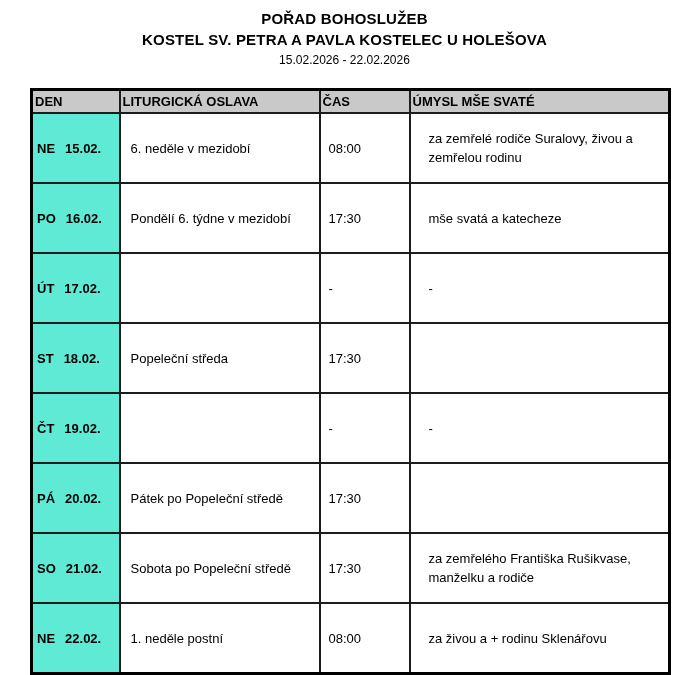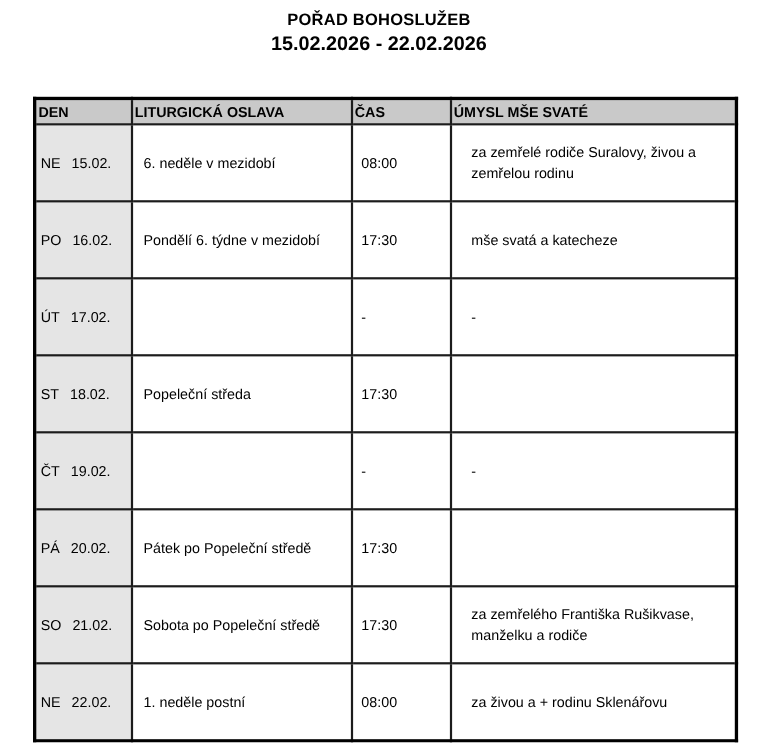--- a/index.html
+++ b/index.html
@@ -22,22 +22,22 @@
     padding-top: 8px;
     text-align: center;
     line-height: 21px;
   }
   .title, .subtitle {
     font-size: 15px;
     font-weight: bold;
     letter-spacing: 0.2px;
   }
   .daterange {
-    font-size: 18px;
-    font-weight: bold;
+    font-size: 12px;
+    font-weight: normal;
   }
   table.schedule {
     position: absolute;
     left: 30px;
     top: 88px;
     width: 638px;
     border-collapse: collapse;
     table-layout: fixed;
     border: 3px solid #000000;
   }
@@ -53,36 +53,37 @@
     background: #c9c9c9;
     height: 17px;
     font-weight: bold;
     padding: 1px 2px;
   }
   td {
     height: 64px;
     padding: 2px 8px;
   }
   td.day-cell {
-    background: #e5e5e5;
-    font-weight: normal;
+    background: #5eead4;
+    font-weight: bold;
     padding: 2px 4px;
     white-space: nowrap;
   }
   td.day-cell .day-abbr { margin-right: 10px; }
   td.intention-cell { padding: 2px 18px; }
   td.celebration-cell { padding: 2px 10px; margin-top: 24px; }
 </style>
 </head>
 <body>
 
 <div class="page">
 
   <div class="titles">
     <div class="title">POŘAD BOHOSLUŽEB</div>
+    <div class="subtitle">KOSTEL SV. PETRA A PAVLA KOSTELEC U HOLEŠOVA</div>
     <div class="daterange">15.02.2026 - 22.02.2026</div>
   </div>
 
   <table class="schedule">
     <colgroup>
       <col style="width:88px">
       <col style="width:200px">
       <col style="width:90px">
       <col style="width:260px">
     </colgroup>

